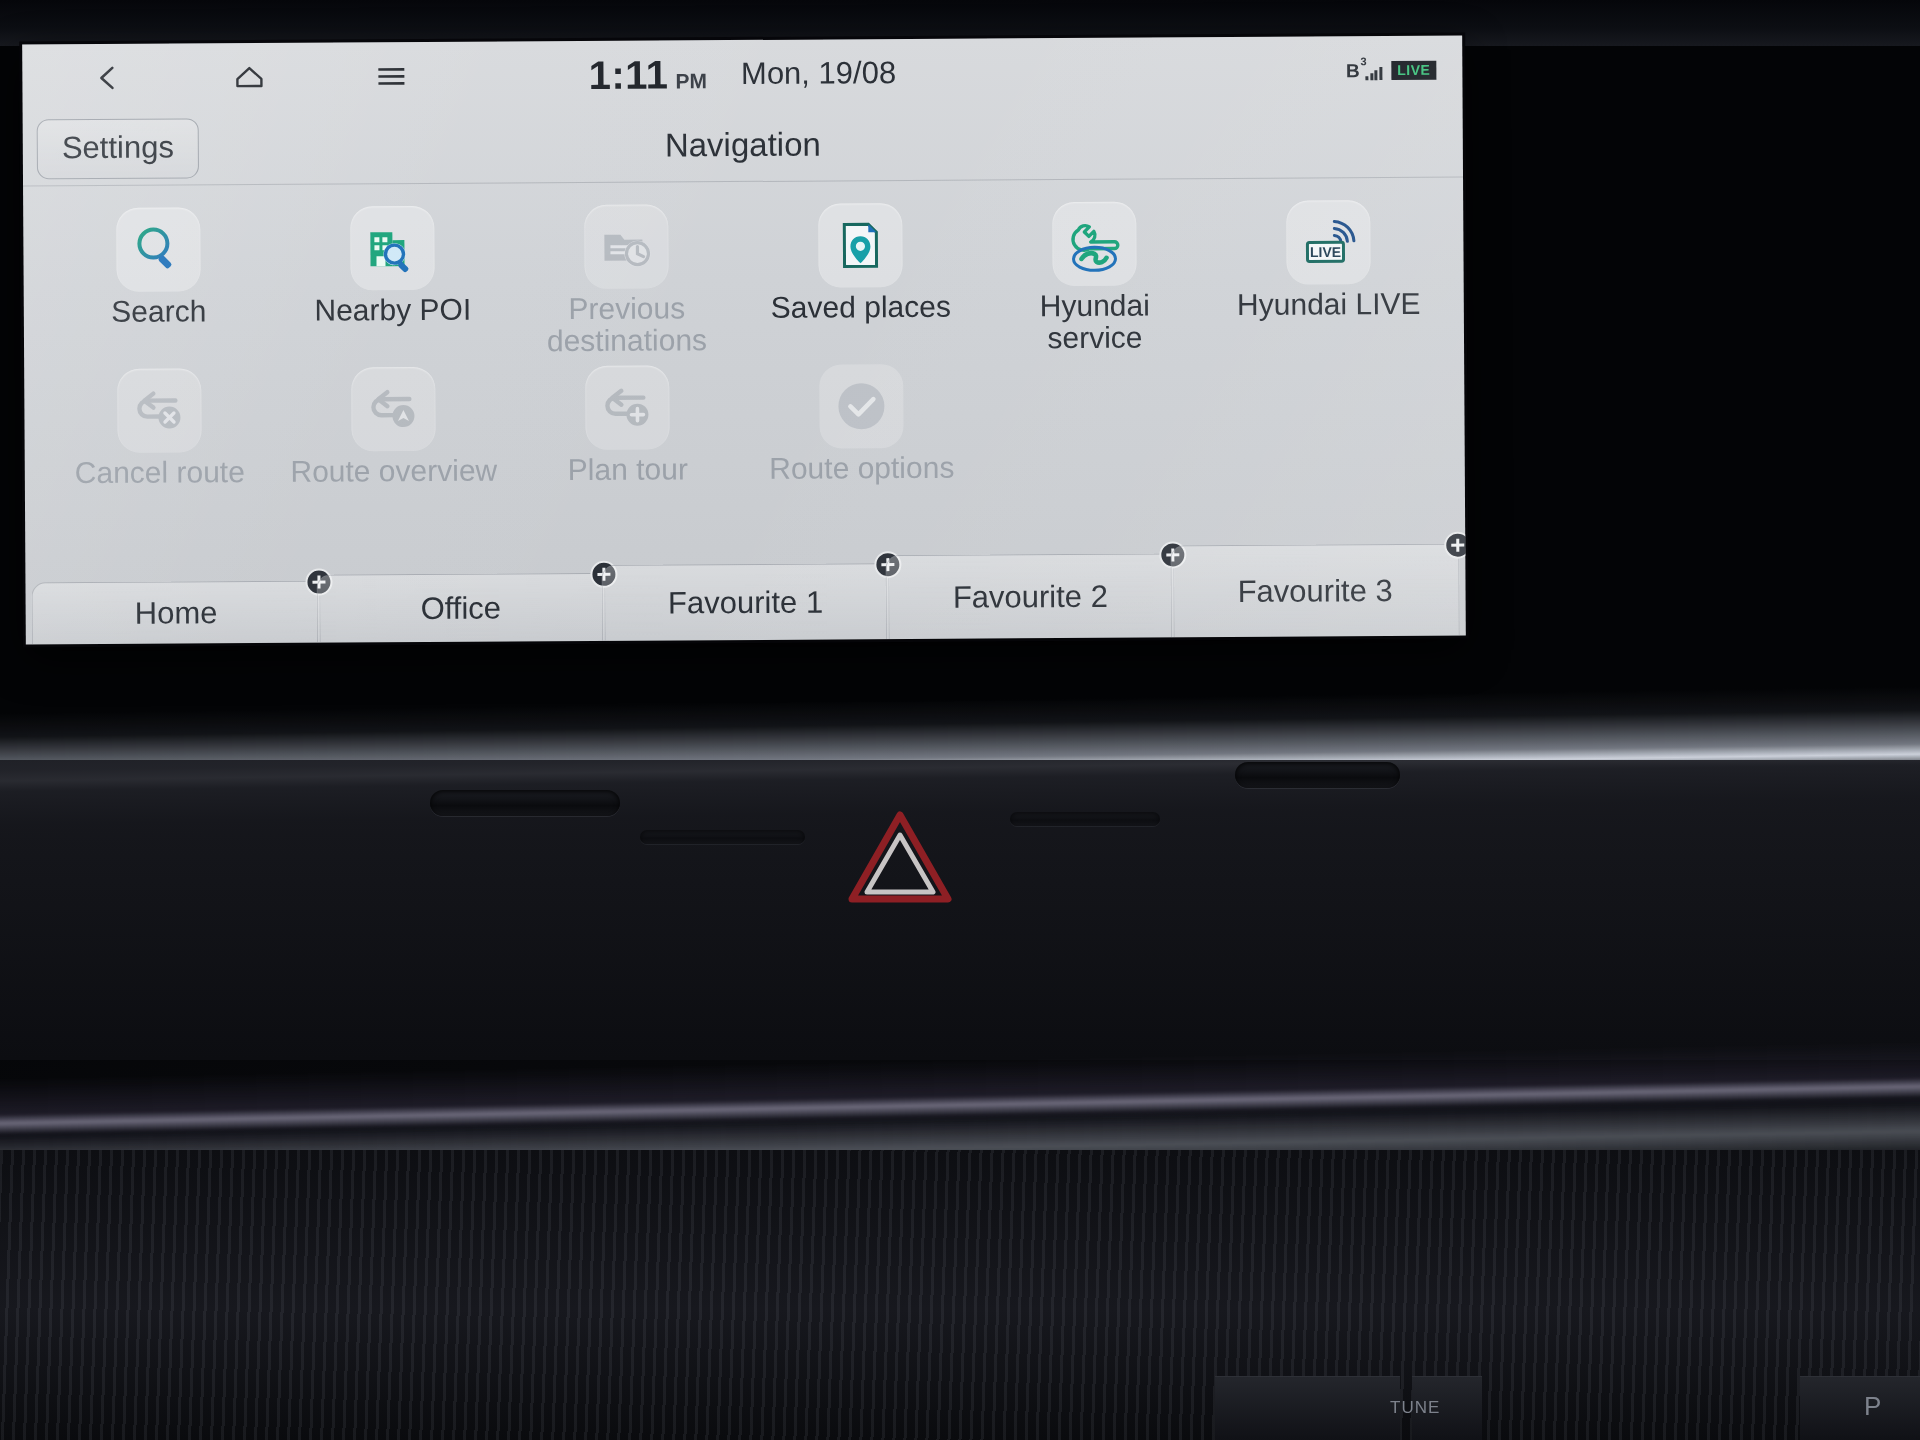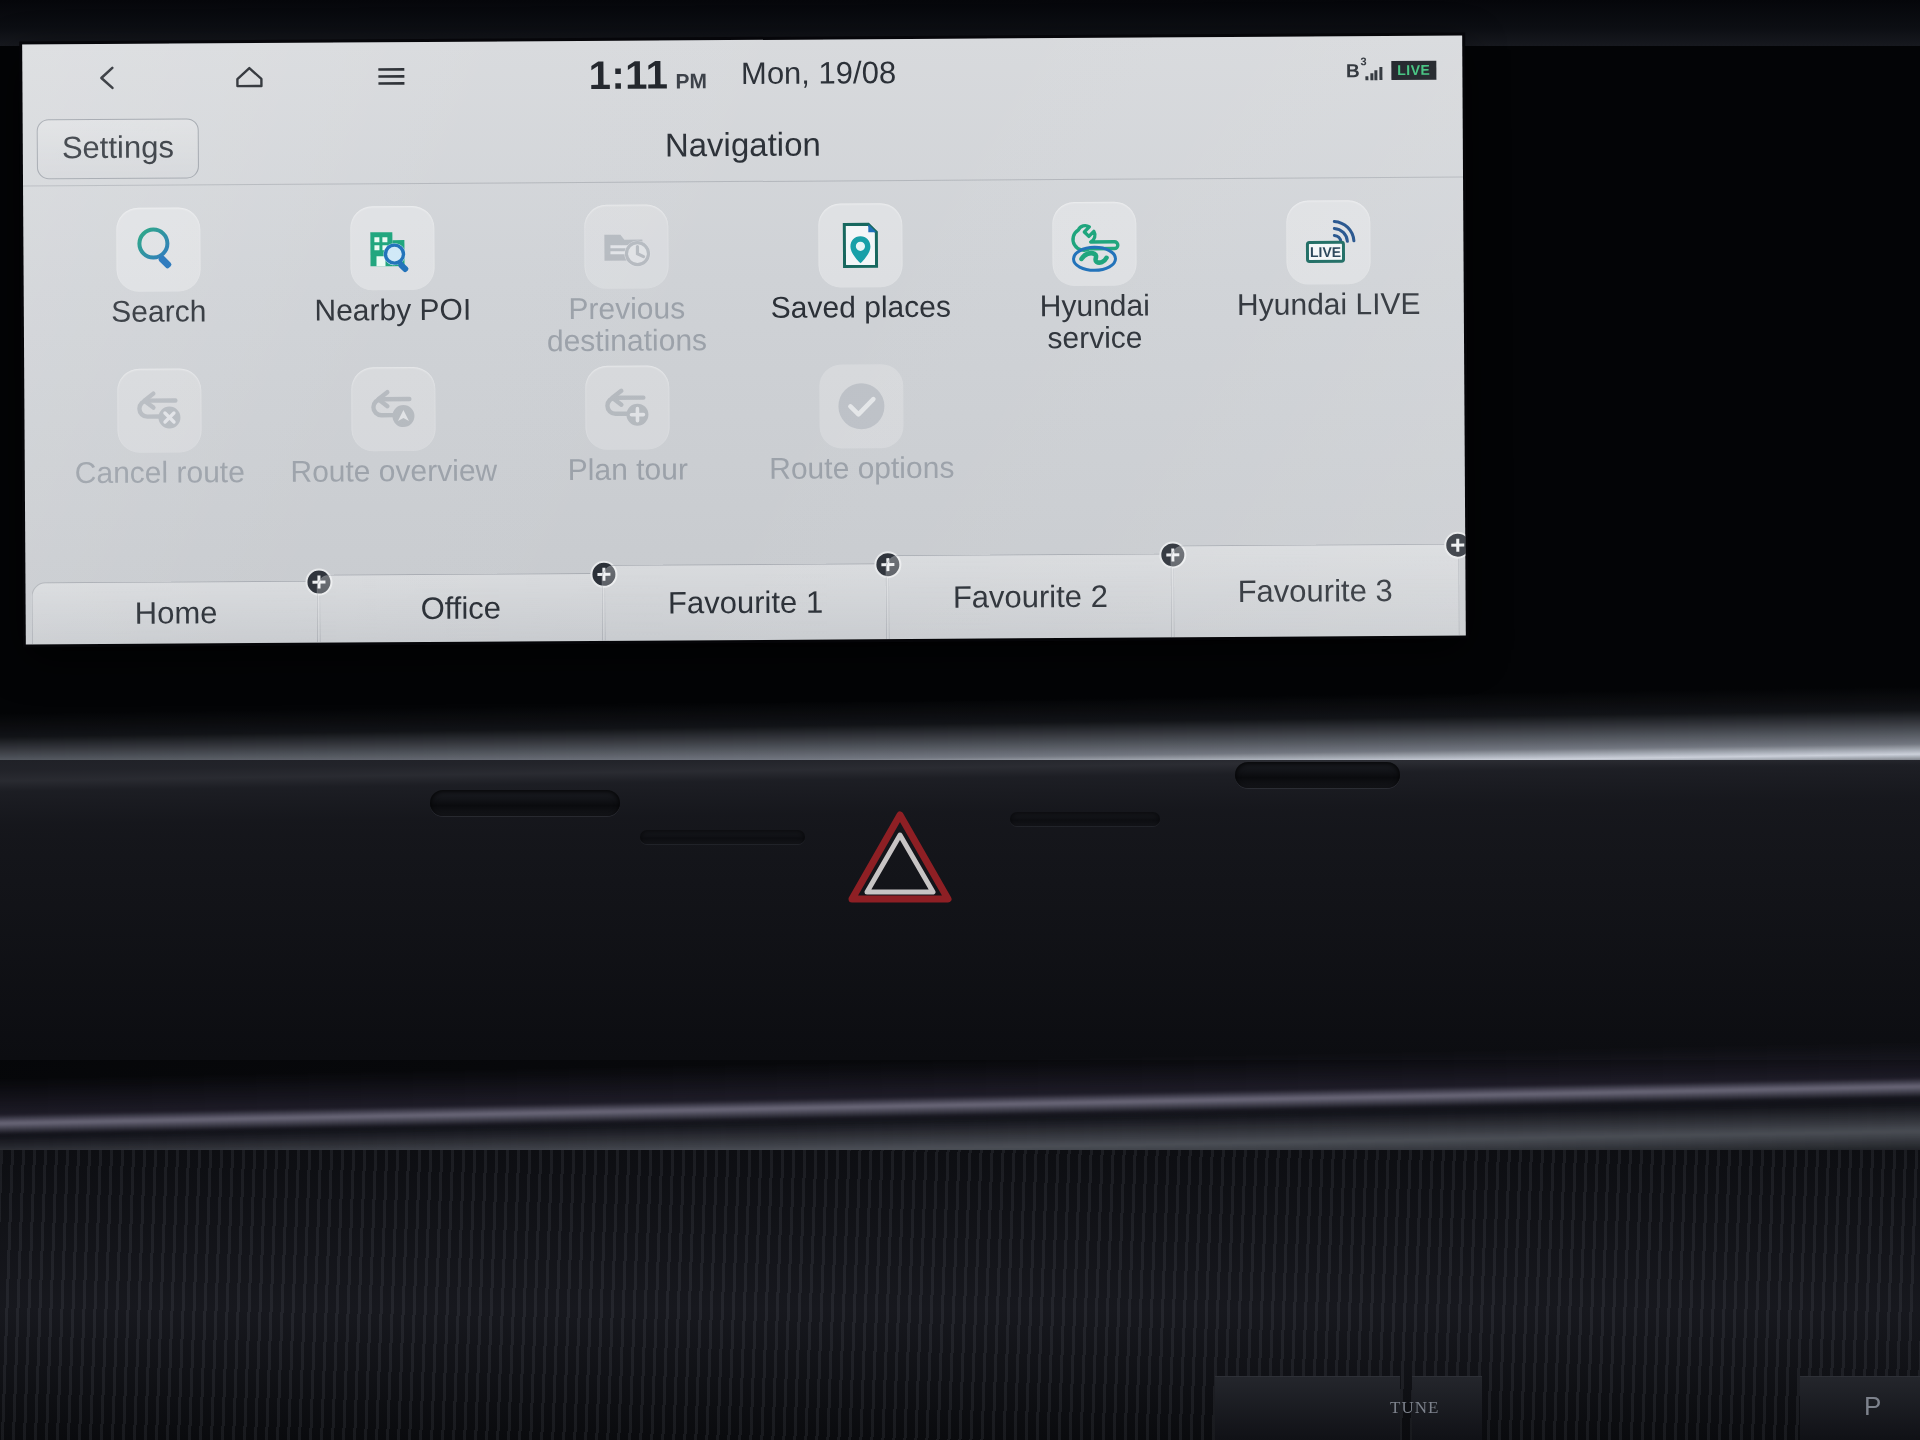--- a/index.html
+++ b/index.html
@@ -435,15 +435,15 @@
     </svg>
   </div>
 
   <div class="trim2"></div>
   <div class="grille-chrome"></div>
   <div class="speaker-grille"></div>
 
   <div class="console-btn" style="left:1215px; width:185px;"></div>
   <div class="console-btn" style="left:1412px; width:70px;"></div>
   <div class="console-btn" style="left:1800px; width:120px;"></div>
-  <div class="console-label" style="left:1390px; bottom:22px;font-family:Liberation Serif, serif;">TUNE</div>
+  <div class="console-label" style="left:1390px; bottom:22px;">TUNE</div>
   <div class="console-label" style="left:1864px; bottom:18px; font-size:26px;">P</div>
 </div>
 
 </body></html>

